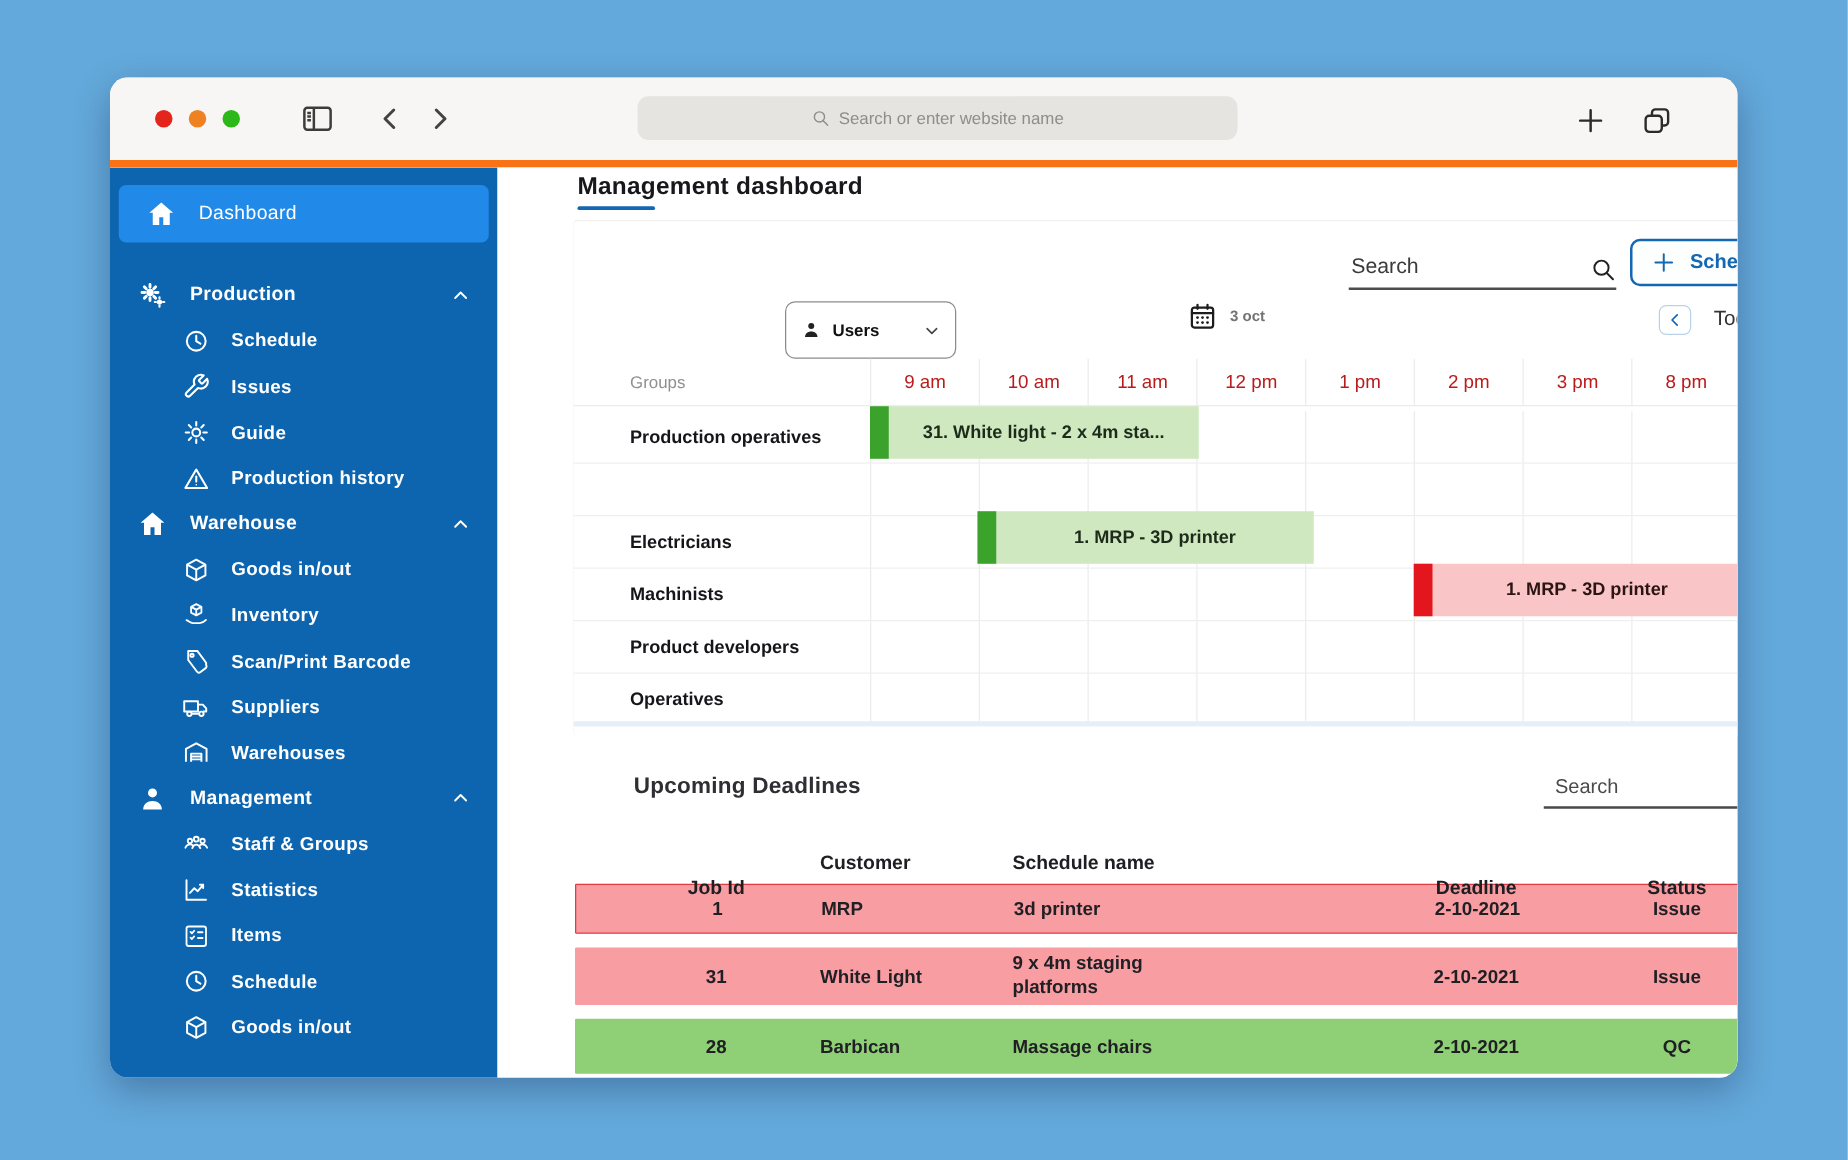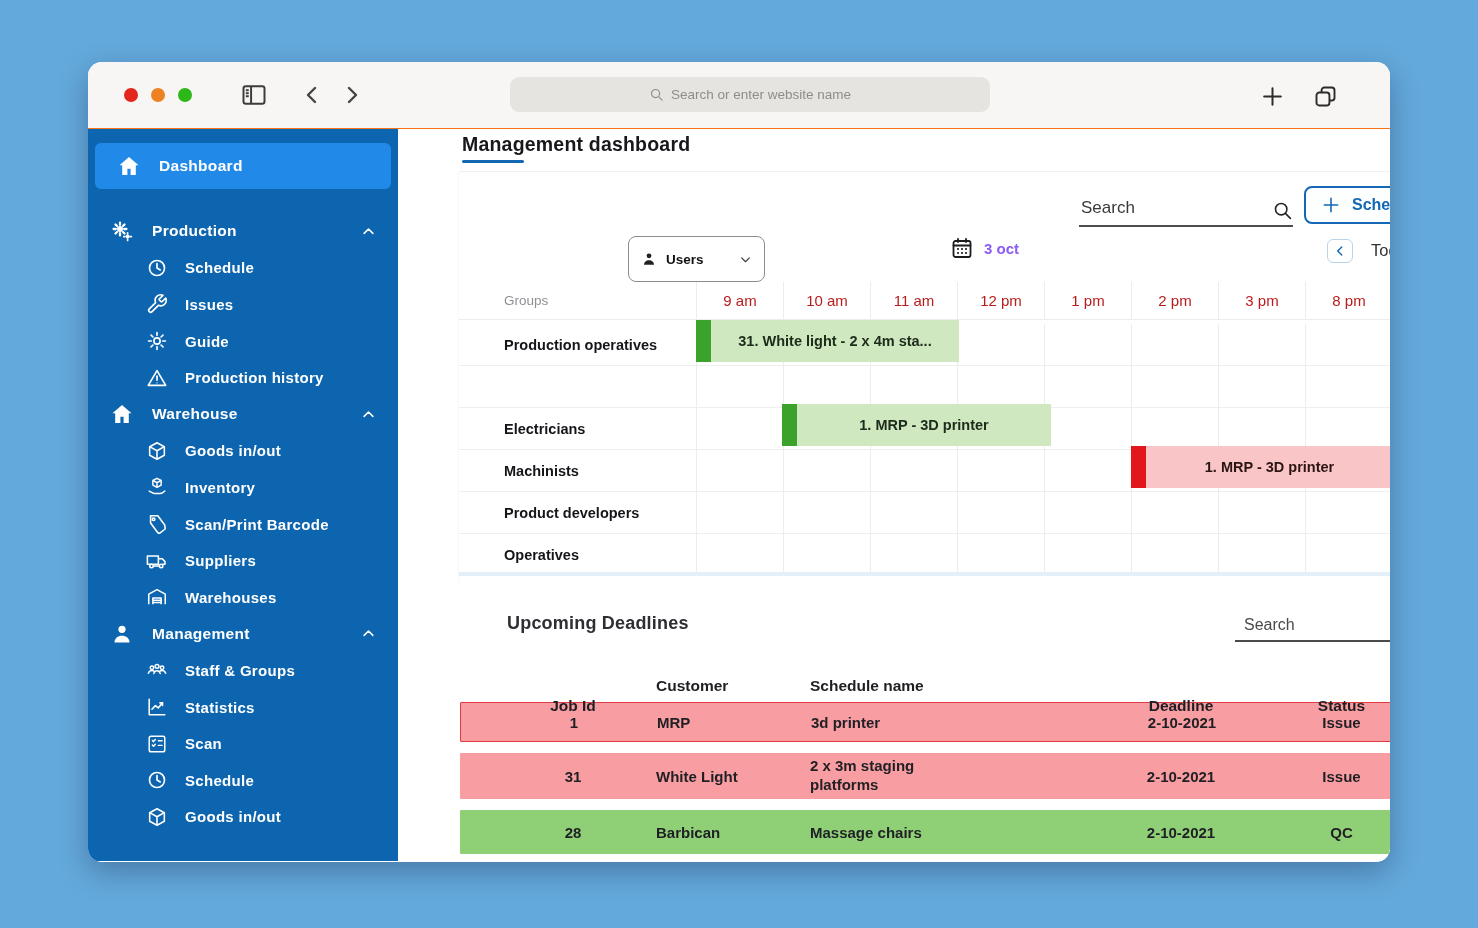--- a/index.html
+++ b/index.html
@@ -1,38 +1,38 @@
 <!DOCTYPE html>
 <html><head>
 <meta charset="utf-8">
 <style>
   html,body{margin:0;padding:0;width:1478px;height:928px;overflow:hidden;background:#63a9db;
     font-family:"Liberation Sans",sans-serif;-webkit-font-smoothing:antialiased;}
   .window{position:absolute;left:88px;top:62px;width:1302px;height:800px;background:#fff;
     border-radius:14px;box-shadow:0 10px 30px rgba(0,0,40,.28);overflow:hidden;}
   
-  .chrome{position:relative;height:66px;background:#f7f6f4;border-bottom:1px solid #f97316;padding-left:16px;}
+  .chrome{position:relative;height:66px;background:#f7f6f4;border-bottom:6px solid #f97316;padding-left:16px;}
   .lights{position:absolute;left:36px;top:26px;display:flex;gap:13px;}
   .light{width:14px;height:14px;border-radius:50%;}
   .light.r{background:#e3251c}.light.o{background:#ee8122}.light.g{background:#2cb818}
   .chrome-ico{position:absolute;color:#3c3c3c;}
   .panel-toggle{left:152px;top:19px;width:28px;height:28px;}
   .nav-back{left:212px;top:21px;width:24px;height:24px;color:#444;}
   .nav-fwd{left:252px;top:21px;width:24px;height:24px;color:#444;}
   .urlbar{position:absolute;left:422px;top:15px;width:480px;height:35px;background:#e5e4e1;
     border-radius:9px;display:flex;align-items:center;justify-content:center;gap:7px;
     color:#8e8d8a;font-size:13.5px;}
   .urlbar svg{width:15px;height:15px;color:#8e8d8a;}
   .newtab{left:1172px;top:22px;width:25px;height:25px;color:#2b2b2b;}
   .tabs-ico{left:1224px;top:21px;width:27px;height:27px;color:#2b2b2b;}
   
   .app{display:flex;height:732px;}
   .sidebar{flex:none;width:310px;background:#0e65af;color:#fff;padding-top:14px;overflow:hidden;}
   .nav-dash{margin:0 7px 24px 7px;height:46px;background:#2189e8;border-radius:6px;
-    display:flex;align-items:center;gap:18px;padding-left:22px;font-size:15.5px;font-weight:700;letter-spacing:.3px;}
+    display:flex;align-items:center;gap:18px;padding-left:22px;font-size:15.5px;font-weight:400;letter-spacing:.3px;}
   .nav-row{height:36.6px;display:flex;align-items:center;gap:18px;padding:0 22px;
     font-size:15.5px;font-weight:700;letter-spacing:.3px;}
   .nav-row.sub{padding-left:58px;font-size:15px;gap:17px;}
   .nav-row .chev{margin-left:auto;width:15px;height:15px;}
   .ic24{width:24px;height:24px;flex:none;}
   .ic22{width:22px;height:22px;flex:none;}
   .main{position:relative;flex:1;background:#fff;overflow:hidden;color:#1b1b1f;}
   
   .page-title{position:absolute;left:64px;top:4px;font-size:19.5px;font-weight:700;color:#17171c;letter-spacing:.2px;}
   .title-underline{position:absolute;left:64px;top:31px;width:62px;height:3px;background:#1467b3;border-radius:2px;}
@@ -46,21 +46,21 @@
     border-radius:8px;background:#fdfefe;color:#1467b3;display:flex;align-items:center;gap:11px;
     padding-left:15px;font-size:16px;font-weight:600;box-sizing:border-box;}
   .btn-schedule svg{width:20px;height:20px;}
   .users-dd{position:absolute;left:169px;top:64px;width:137px;height:46px;border:1.4px solid #8c8c8c;
     border-radius:8px;display:flex;align-items:center;gap:9px;padding:0 12px;box-sizing:border-box;
     font-size:13.5px;font-weight:700;color:#111;background:#fff;}
   .users-dd .pico{width:16px;height:16px;color:#222;}
   .users-dd .chev{margin-left:auto;width:13px;height:13px;color:#444;}
   .cal-row{position:absolute;left:491px;top:64px;display:flex;align-items:center;gap:10px;}
   .cal-row svg{width:24px;height:24px;color:#1d1d1d;}
-  .cal-row .date{font-size:15px;font-weight:700;color:#8b5cf6;}
+  .cal-row .date{font-size:12px;font-weight:700;color:#737373;}
   .btn-prev{position:absolute;left:868px;top:67px;width:26px;height:24px;border:1.5px solid #b9d4ea;
     border-radius:6px;display:flex;align-items:center;justify-content:center;color:#1467b3;background:#fff;box-sizing:border-box;}
   .btn-prev svg{width:14px;height:14px;}
   .today-lbl{position:absolute;left:912px;top:69px;font-size:16.5px;color:#333;white-space:nowrap;}
   
   .gantt{position:absolute;left:0;top:110px;width:933px;height:290px;}
   .g-grid{display:grid;grid-template-columns:237px repeat(8,87px);grid-auto-rows:42px;}
   .g-grid .hdr{height:38px;}
   .gc{border-bottom:1px solid #efefef;box-sizing:border-box;}
   .gc.t{border-left:1px solid #ececec;}
@@ -350,21 +350,21 @@
       <div class="nav-row sub">
         <svg class="ic22">
             <use href="#i-chart"></use>
           </svg>
         <span>Statistics</span>
       </div>
       <div class="nav-row sub">
         <svg class="ic22">
             <use href="#i-checklist"></use>
           </svg>
-        <span>Scan</span>
+        <span>Items</span>
       </div>
       <div class="nav-row sub">
         <svg class="ic22">
             <use href="#i-clock"></use>
           </svg>
         <span>Schedule</span>
       </div>
       <div class="nav-row sub">
         <svg class="ic22">
             <use href="#i-cube"></use>
@@ -509,21 +509,21 @@
           <div class="dl-cell">MRP</div>
           <div class="dl-cell">3d printer</div>
           <div class="dl-cell c-center">2-10-2021</div>
           <div class="dl-cell c-center">Issue</div>
         </div>
 
         <div class="dl-row issue h46">
           <div class="dl-cell c-center">31</div>
           <div class="dl-cell">White Light</div>
           <div class="dl-cell">
-              <div class="sched-wrap">2 x 3m staging platforms</div>
+              <div class="sched-wrap">9 x 4m staging platforms</div>
             </div>
           <div class="dl-cell c-center">2-10-2021</div>
           <div class="dl-cell c-center">Issue</div>
         </div>
 
         <div class="dl-row qc h44">
           <div class="dl-cell c-center">28</div>
           <div class="dl-cell">Barbican</div>
           <div class="dl-cell">Massage chairs</div>
           <div class="dl-cell c-center">2-10-2021</div>

